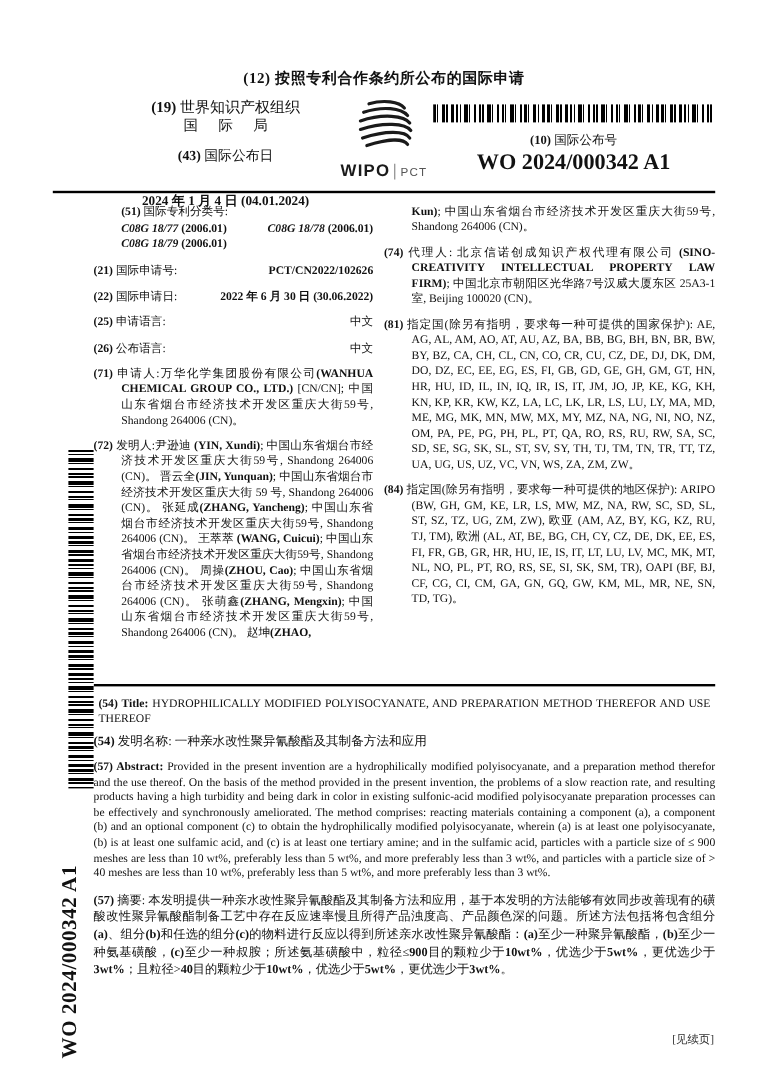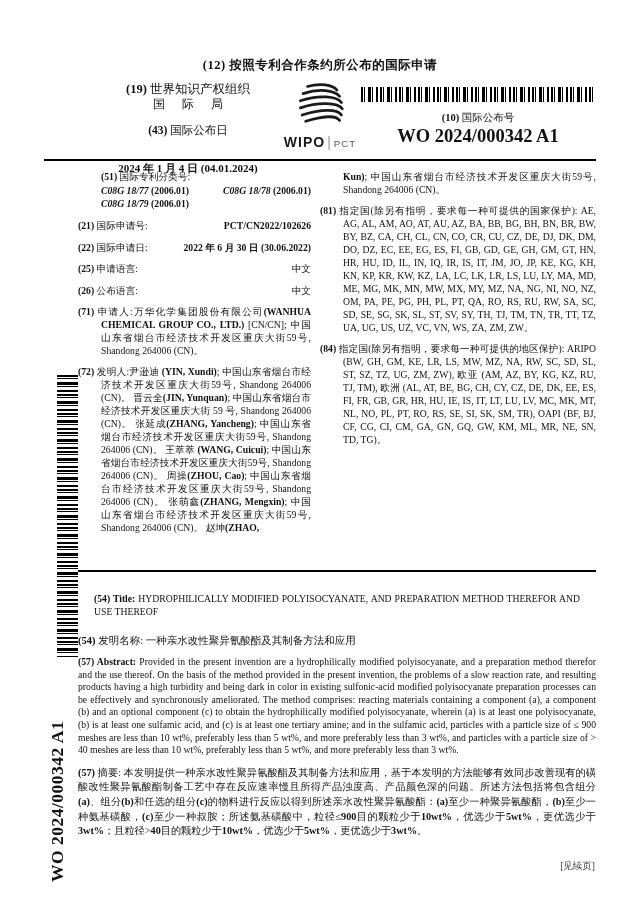--- a/index.html
+++ b/index.html
@@ -40,21 +40,21 @@
   .p{font-size:9.7px;line-height:13px;text-align:justify;margin:0 0 8px 0;}
   .hang{padding-left:23px;text-indent:-23px;}
   .codes{padding-left:23px;font-size:9.7px;line-height:13px;margin-bottom:9px;}
   .codes .row1{display:flex;justify-content:space-between;}
   .kv{display:flex;justify-content:space-between;margin:0 0 8.5px 0;
       font-size:9.7px;line-height:13px;white-space:nowrap;gap:17px;}
 
   
   .rule-mid{position:absolute;left:78px;top:570px;width:518px;height:1.6px;background:#000;}
   .titleblock{position:absolute;left:78px;top:577px;width:518px;}
-  .t54en{font-size:9.7px;line-height:12.5px;text-align:justify;margin:16px;}
+  .t54en{font-size:9.7px;line-height:12.5px;text-align:justify;margin:4px;}
   .t54zh{font-size:10.5px;line-height:14px;margin:6px 0 0 0;}
   .a57en{font-size:9.7px;line-height:12.6px;text-align:justify;margin:8px 0 0 0;}
   .a57zh{font-size:10.2px;line-height:14.6px;text-align:justify;margin:9px 0 0 0;}
 
   
   .bc-side{position:absolute;left:57px;top:375px;width:21px;height:282px;
     background:repeating-linear-gradient(180deg,#000 0 2px,#fff 2px 3px,#000 3px 4px,#fff 4px 7px,#000 7px 10px,#fff 10px 11px,#000 11px 12px,#fff 12px 15px,#000 15px 17px,#fff 17px 19px);}
   .side-pubnum{position:absolute;left:47px;top:882px;width:222px;height:26px;
     transform:rotate(-90deg);transform-origin:top left;
     font-size:17.5px;font-weight:700;letter-spacing:.5px;white-space:nowrap;}
@@ -127,20 +127,21 @@
       <span><span class="b">(26) </span><span>公布语言:</span></span>
       <span><span>中文</span></span>
     </div>
 
     <div class="p hang"><span class="b">(71) </span><span>申请人:万华化学集团股份有限公司</span><span class="b">(WANHUA CHEMICAL GROUP CO., LTD.)</span><span> [CN/CN]; 中国山东省烟台市经济技术开发区重庆大街59号, Shandong 264006 (CN)。</span></div>
     <div class="p hang"><span class="b">(72) </span><span>发明人:尹逊迪 </span><span class="b">(YIN, Xundi)</span><span>; 中国山东省烟台市经济技术开发区重庆大街59号, Shandong 264006 (CN)。 晋云全</span><span class="b">(JIN, Yunquan)</span><span>; 中国山东省烟台市经济技术开发区重庆大街 59 号, Shandong 264006 (CN)。 张延成</span><span class="b">(ZHANG, Yancheng)</span><span>; 中国山东省烟台市经济技术开发区重庆大街59号, Shandong 264006 (CN)。 王萃萃 </span><span class="b">(WANG, Cuicui)</span><span>; 中国山东省烟台市经济技术开发区重庆大街59号, Shandong 264006 (CN)。 周操</span><span class="b">(ZHOU, Cao)</span><span>; 中国山东省烟台市经济技术开发区重庆大街59号, Shandong 264006 (CN)。 张萌鑫</span><span class="b">(ZHANG, Mengxin)</span><span>; 中国山东省烟台市经济技术开发区重庆大街59号, Shandong 264006 (CN)。 赵坤</span><span class="b">(ZHAO,</span></div>
   </div>
 
   <div class="col col-r">
     <div class="p" style="padding-left:23px;"><span class="b">Kun)</span><span>; 中国山东省烟台市经济技术开发区重庆大街59号, Shandong 264006 (CN)。</span></div>
+    <div class="p hang"><span class="b">(74) </span><span>代理人: 北京信诺创成知识产权代理有限公司 </span><span class="b">(SINO-CREATIVITY INTELLECTUAL PROPERTY LAW FIRM)</span><span>; 中国北京市朝阳区光华路7号汉威大厦东区 25A3-1 室, Beijing 100020 (CN)。</span></div>
     <div class="p hang"><span class="b">(81) </span><span>指定国(除另有指明，要求每一种可提供的国家保护): AE, AG, AL, AM, AO, AT, AU, AZ, BA, BB, BG, BH, BN, BR, BW, BY, BZ, CA, CH, CL, CN, CO, CR, CU, CZ, DE, DJ, DK, DM, DO, DZ, EC, EE, EG, ES, FI, GB, GD, GE, GH, GM, GT, HN, HR, HU, ID, IL, IN, IQ, IR, IS, IT, JM, JO, JP, KE, KG, KH, KN, KP, KR, KW, KZ, LA, LC, LK, LR, LS, LU, LY, MA, MD, ME, MG, MK, MN, MW, MX, MY, MZ, NA, NG, NI, NO, NZ, OM, PA, PE, PG, PH, PL, PT, QA, RO, RS, RU, RW, SA, SC, SD, SE, SG, SK, SL, ST, SV, SY, TH, TJ, TM, TN, TR, TT, TZ, UA, UG, US, UZ, VC, VN, WS, ZA, ZM, ZW。</span></div>
     <div class="p hang"><span class="b">(84) </span><span>指定国(除另有指明，要求每一种可提供的地区保护): ARIPO (BW, GH, GM, KE, LR, LS, MW, MZ, NA, RW, SC, SD, SL, ST, SZ, TZ, UG, ZM, ZW), 欧亚 (AM, AZ, BY, KG, KZ, RU, TJ, TM), 欧洲 (AL, AT, BE, BG, CH, CY, CZ, DE, DK, EE, ES, FI, FR, GB, GR, HR, HU, IE, IS, IT, LT, LU, LV, MC, MK, MT, NL, NO, PL, PT, RO, RS, SE, SI, SK, SM, TR), OAPI (BF, BJ, CF, CG, CI, CM, GA, GN, GQ, GW, KM, ML, MR, NE, SN, TD, TG)。</span></div>
   </div>
 
   <div class="rule-mid"></div>
 
   <div class="titleblock">
     <div class="t54en"><span class="b">(54) Title: </span><span>HYDROPHILICALLY MODIFIED POLYISOCYANATE, AND PREPARATION METHOD THEREFOR AND USE THEREOF</span></div>
     <div class="t54zh"><span class="b">(54) </span><span>发明名称: 一种亲水改性聚异氰酸酯及其制备方法和应用</span></div>
     <div class="a57en"><span class="b">(57) Abstract: </span><span>Provided in the present invention are a hydrophilically modified polyisocyanate, and a preparation method therefor and the use thereof. On the basis of the method provided in the present invention, the problems of a slow reaction rate, and resulting products having a high turbidity and being dark in color in existing sulfonic-acid modified polyisocyanate preparation processes can be effectively and synchronously ameliorated. The method comprises: reacting materials containing a component (a), a component (b) and an optional component (c) to obtain the hydrophilically modified polyisocyanate, wherein (a) is at least one polyisocyanate, (b) is at least one sulfamic acid, and (c) is at least one tertiary amine; and in the sulfamic acid, particles with a particle size of ≤ 900 meshes are less than 10 wt%, preferably less than 5 wt%, and more preferably less than 3 wt%, and particles with a particle size of &gt; 40 meshes are less than 10 wt%, preferably less than 5 wt%, and more preferably less than 3 wt%.</span></div>

